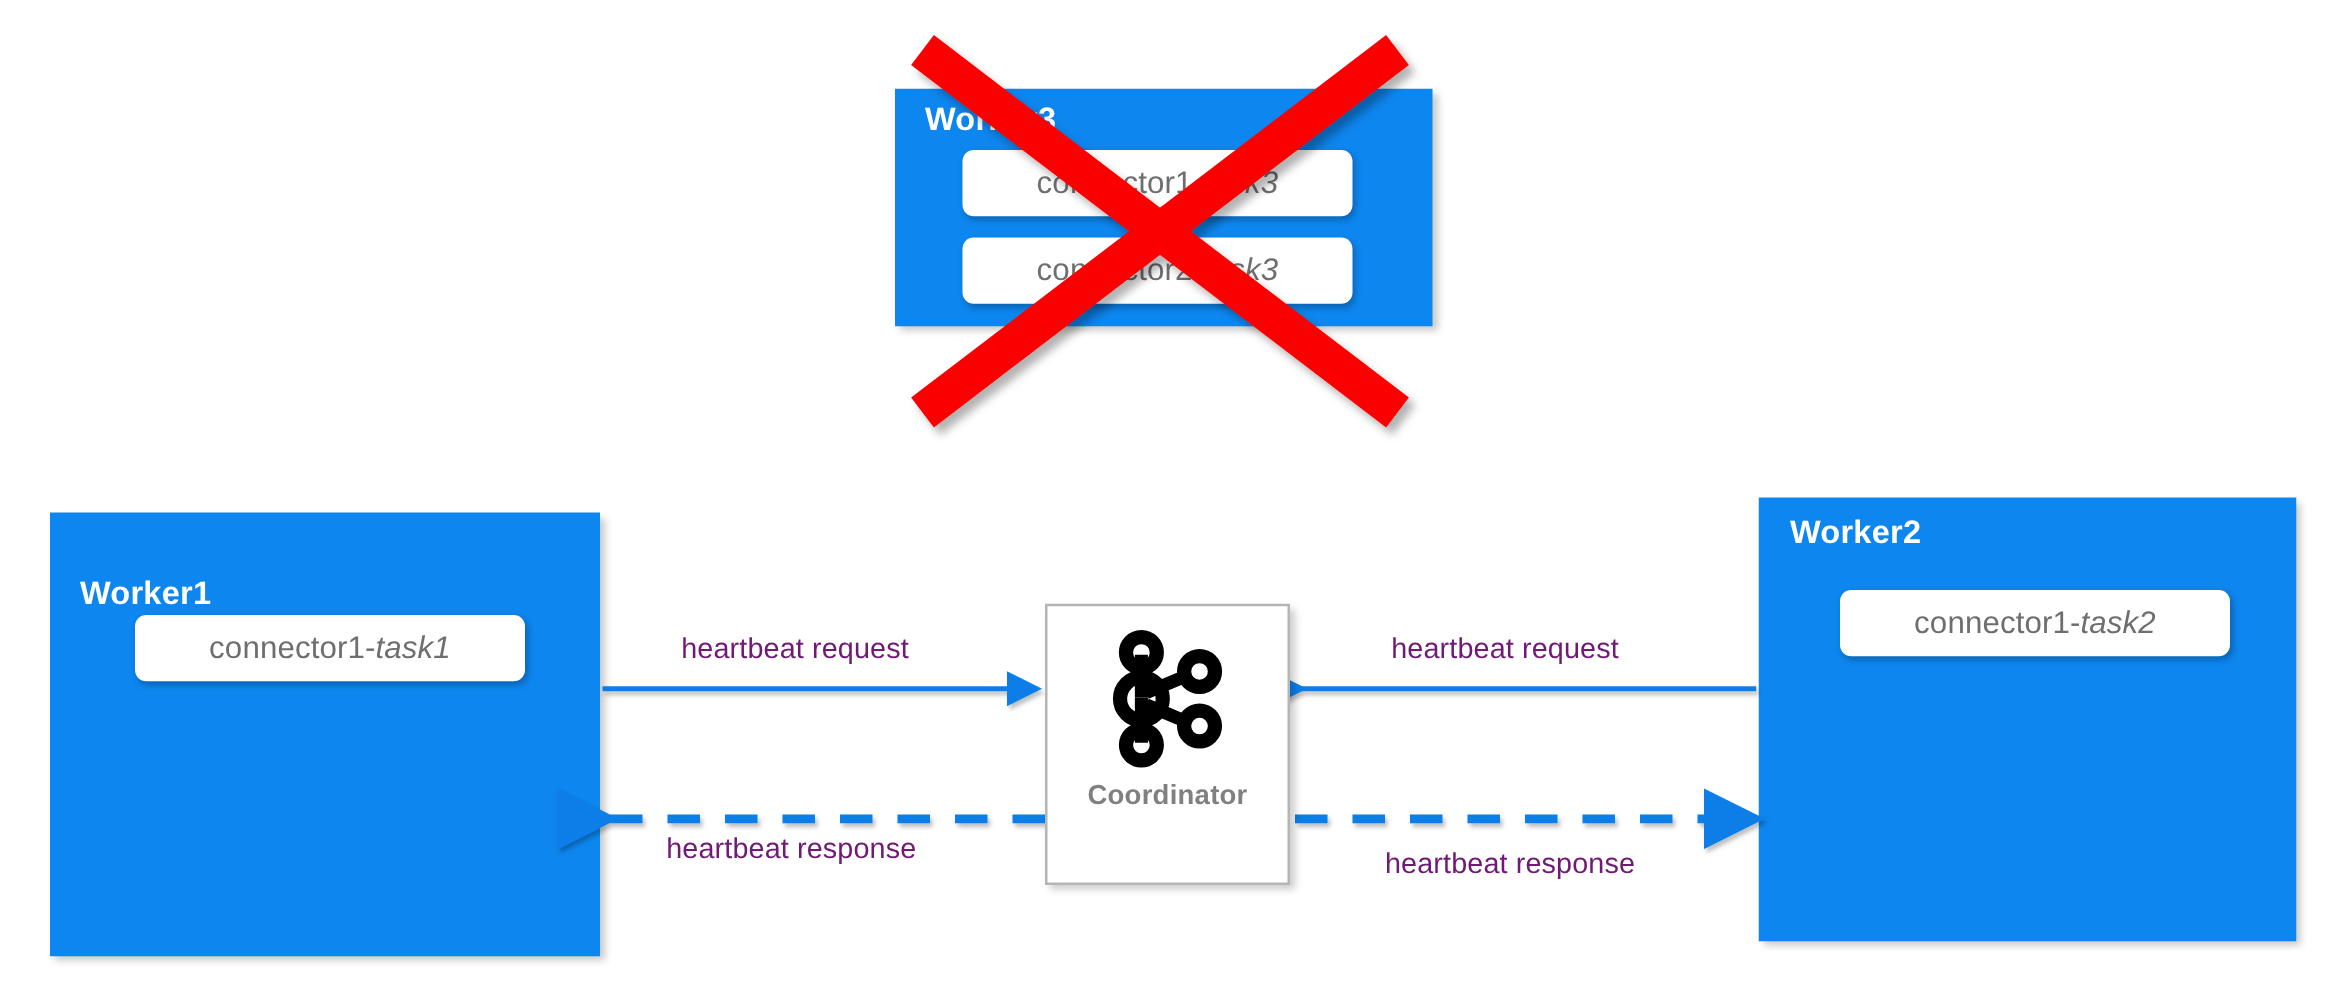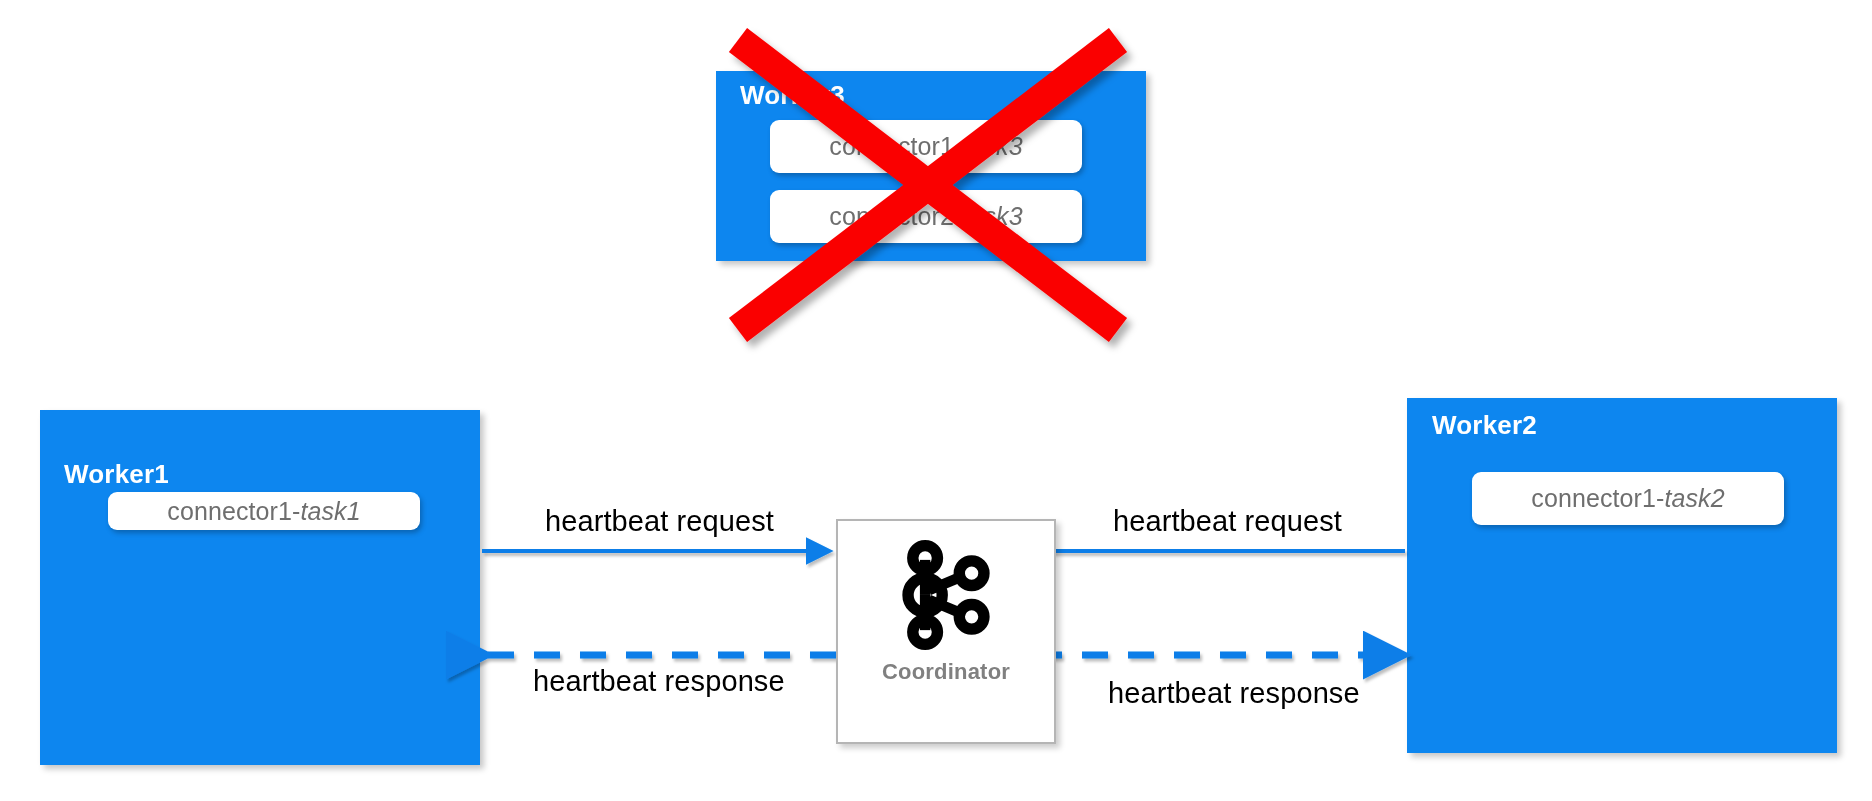--- a/index.html
+++ b/index.html
@@ -66,50 +66,49 @@
   #worker3-pill-1 { left: 770px; top: 190px;  width: 312px; height: 53px; }
 
   
   #worker1 {
     left: 40px;
     top: 410px;
     width: 440px;
     height: 355px;
   }
   #worker1-title { left: 64px; top: 424px; margin-top: 35px; }
-  #worker1-pill-0 { left: 108px; top: 492px; width: 312px; height: 38px; }
+  #worker1-pill-0 { left: 108px; top: 492px; width: 312px; height: 53px; }
   #worker1-pill-1 { left: 108px; top: 578px; width: 312px; height: 53px; }
 
   
   #worker2 {
     left: 1407px;
     top: 398px;
     width: 430px;
     height: 355px;
   }
   #worker2-title { left: 1432px; top: 410px; }
   #worker2-pill-0 { left: 1472px; top: 472px; width: 312px; height: 53px; }
   #worker2-pill-1 { left: 1472px; top: 558px; width: 312px; height: 53px; }
 
   
   #coordinator {
     position: absolute;
     left: 836px;
     top: 483px;
-    width: 220px;
+    width: 196px;
     height: 225px;
     background: #ffffff;
     border: 2px solid #b5b5b5;
     box-shadow: 4px 4px 6px rgba(0,0,0,0.20);
     box-sizing: border-box;
     display: flex;
     flex-direction: column;
     align-items: center;
     justify-content: flex-start;
-    margin-top: 36px;
   }
   #coordinator .kafka-icon {
     margin-top: 18px;
     width: 104px;
     height: 112px;
   }
   #coordinator .coordinator-label {
     margin-top: 8px;
     color: #808080;
     font-weight: bold;
@@ -123,22 +122,22 @@
     left: 0;
     top: 0;
     width: 1872px;
     height: 801px;
     pointer-events: none;
   }
 
   
   .wire-label {
     position: absolute;
-    font-size: 29px;
-    color: #000000;
+    font-size: 23px;
+    color: #701a75;
     white-space: nowrap;
     letter-spacing: 0.1px;
   }
   #label-hb-req-left  { left: 545px;  top: 505px; }
   #label-hb-resp-left { left: 533px;  top: 665px; }
   #label-hb-req-right { left: 1113px; top: 505px; }
   #label-hb-resp-right{ left: 1108px; top: 677px; }
 
   
   #worker3-cross {

